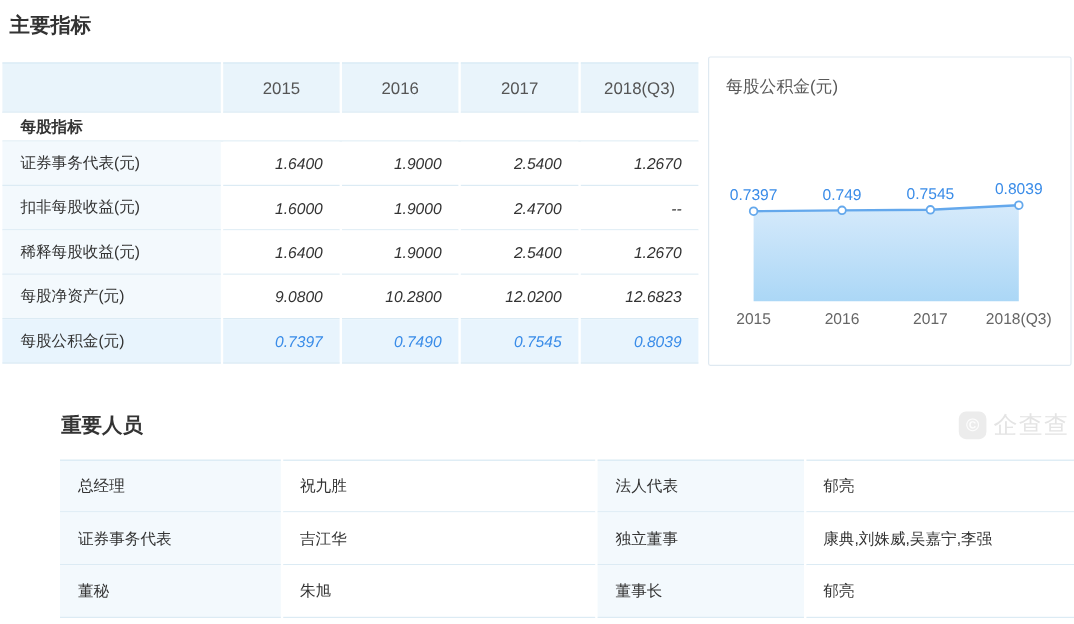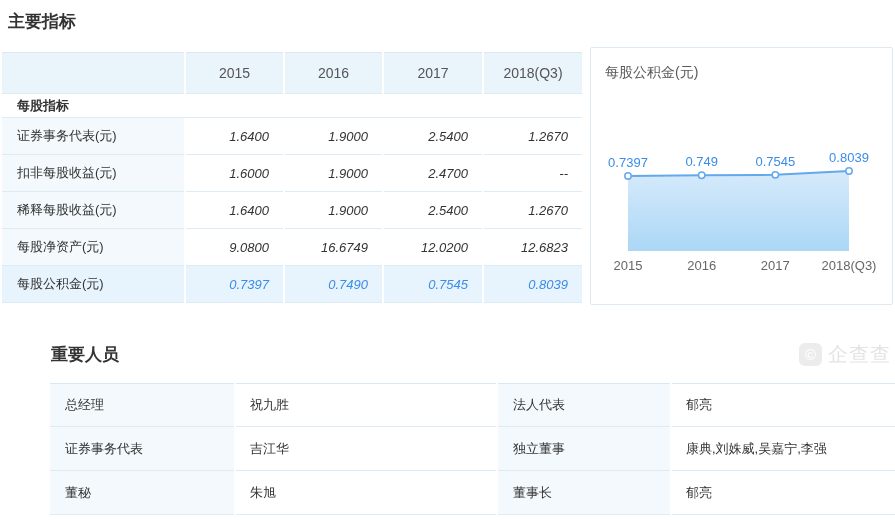--- a/index.html
+++ b/index.html
@@ -98,21 +98,21 @@
       <tr class="data-row">
         <td class="lbl">稀释每股收益(元)</td>
         <td class="val">1.6400</td>
         <td class="val">1.9000</td>
         <td class="val">2.5400</td>
         <td class="val">1.2670</td>
       </tr>
       <tr class="data-row">
         <td class="lbl">每股净资产(元)</td>
         <td class="val">9.0800</td>
-        <td class="val">16.6749</td>
+        <td class="val">10.2800</td>
         <td class="val">12.0200</td>
         <td class="val">12.6823</td>
       </tr>
       <tr class="data-row hl">
         <td class="lbl">每股公积金(元)</td>
         <td class="val">0.7397</td>
         <td class="val">0.7490</td>
         <td class="val">0.7545</td>
         <td class="val">0.8039</td>
       </tr>

